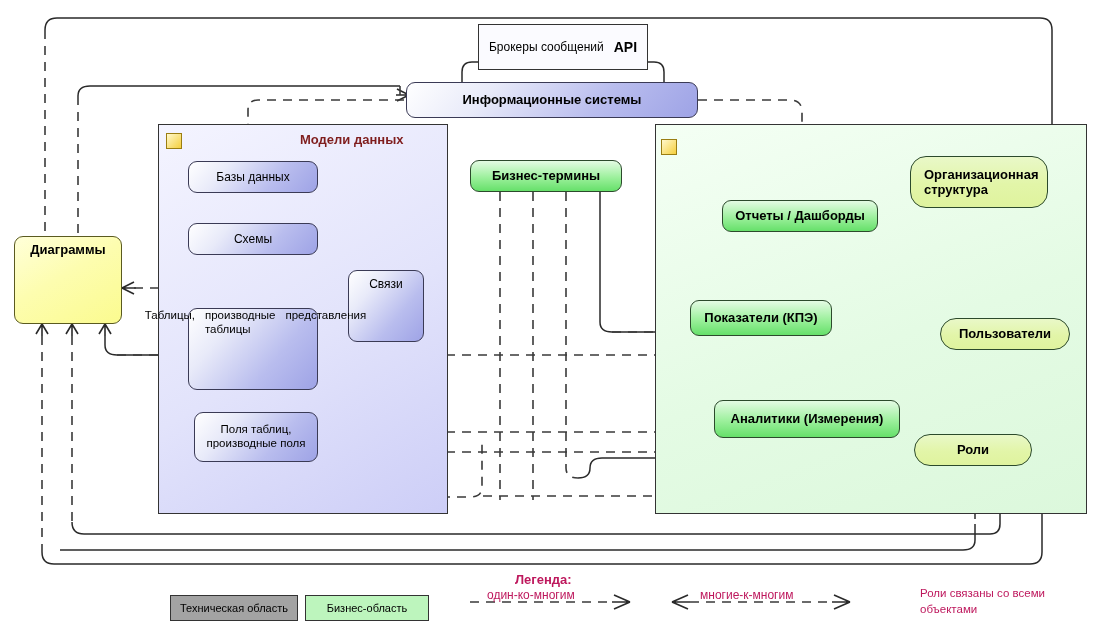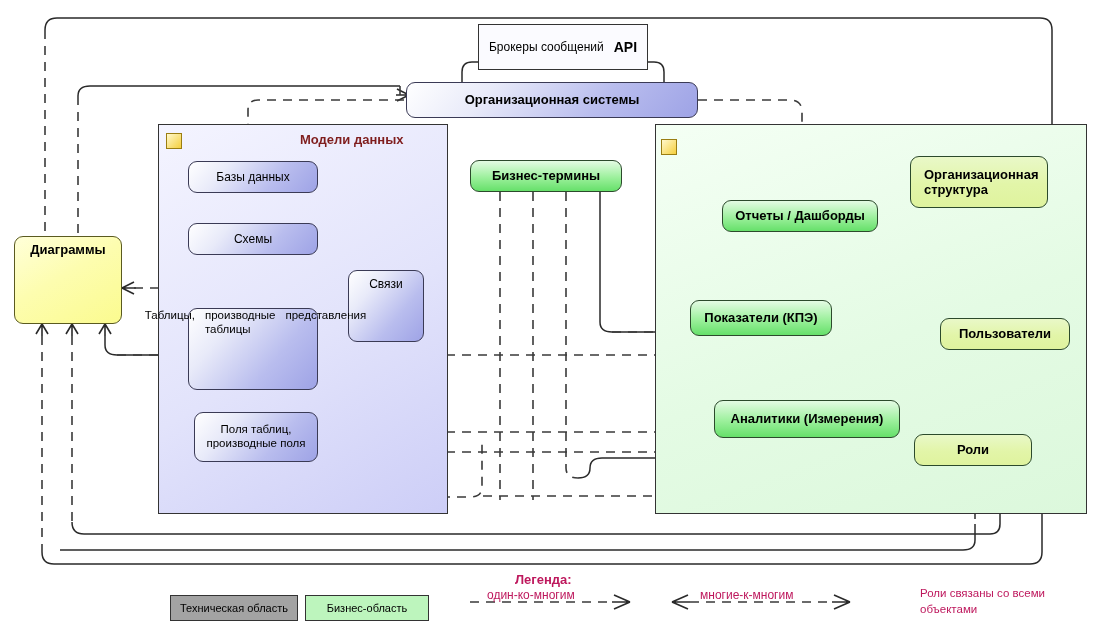--- a/index.html
+++ b/index.html
@@ -8,21 +8,21 @@
   svg.layer{position:absolute;left:0;top:0;width:1107px;height:640px;pointer-events:none;}
   .node{position:absolute;box-sizing:border-box;display:flex;align-items:center;
         justify-content:center;text-align:center;border:1px solid #333;
         border-radius:9px;color:#000;line-height:1.18;}
   .node span{display:block;padding:0 5px;}
   .blue{background:linear-gradient(130deg,#ffffff 0%,#e8eaf9 28%,#b9bdee 66%,#9ea3e6 100%);
         border-color:#3a3a55;}
   .green{background:linear-gradient(180deg,#e4fbe4 0%,#9cf09c 55%,#66e06a 100%);
          border-color:#2c4a2c;font-weight:bold;}
   .greenyellow{background:linear-gradient(180deg,#e9f8c8 0%,#e2f5a8 55%,#dff39e 100%);
-         border-color:#2c4a2c;font-weight:bold;}
+         border-color:#2c4a2c;font-weight:bold;border-radius:16px;}
   .yellow{background:linear-gradient(150deg,#ffffd9 0%,#fdfdaf 45%,#fbfb8f 100%);
           border-color:#5a5a20;font-weight:bold;align-items:flex-start;padding-top:5px;}
   .group{position:absolute;box-sizing:border-box;border:1px solid #333;}
   .group.tech{background:linear-gradient(150deg,#f4f4ff 0%,#e2e3fb 55%,#cdcef7 100%);}
   .group.biz{background:linear-gradient(160deg,#f4fff4 0%,#e4fbe4 55%,#dcf8dc 100%);}
   .grouptitle{position:absolute;font-weight:bold;font-size:13px;color:#7f1d1d;margin-left:44px;}
   .gicon{position:absolute;width:14px;height:14px;border:1px solid #9a7d12;
          background:linear-gradient(135deg,#fff8cc,#f5cf3d);}
   .plain{background:#fbfbff;border:1px solid #333;border-radius:0;}
   .legbox{position:absolute;box-sizing:border-box;border:1px solid #333;
@@ -181,21 +181,21 @@
   <div class="group biz" style="left:655px;top:124px;width:432px;height:390px;"></div>
   <div class="gicon" style="left:661px;top:139px;"></div>
 
   <div class="node plain" style="left:478px;top:24px;width:170px;height:46px;border-radius:0;
               flex-direction:row;justify-content:center;background:#fbfbff;">
     <span style="font-size:12px;">Брокеры сообщений</span>
     <span style="font-size:14px;font-weight:bold;">API</span>
   </div>
 
   <div class="node blue" style="left:406px;top:82px;width:292px;height:36px;font-size:13px;font-weight:bold;">
-    <span>Организационная системы</span>
+    <span>Информационные системы</span>
   </div>
 
   <div class="node yellow" style="left:14px;top:236px;width:108px;height:88px;font-size:13px;">
     <span>Диаграммы</span>
   </div>
 
   <div class="node blue" style="left:188px;top:161px;width:130px;height:32px;font-size:12px;">
     <span>Базы данных</span>
   </div>
 

